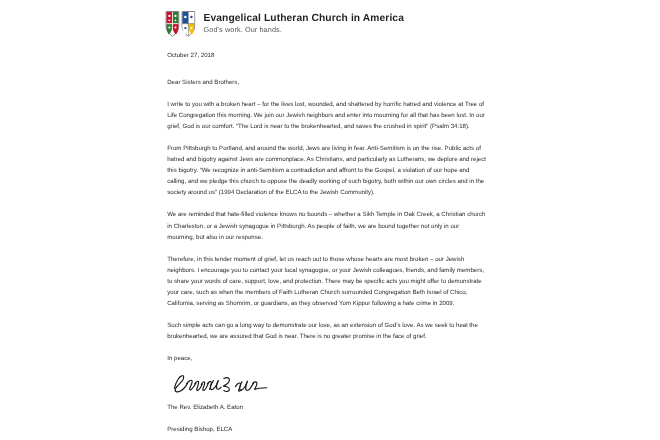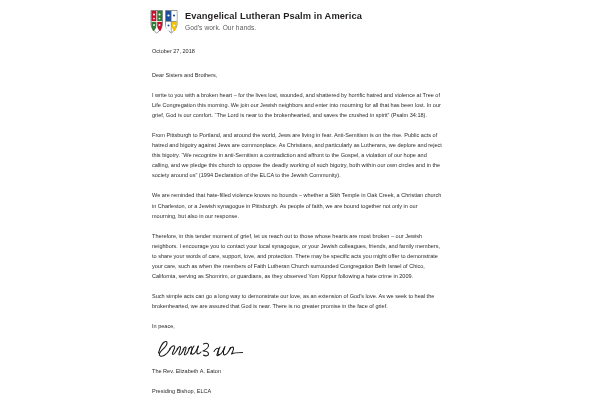--- a/index.html
+++ b/index.html
@@ -148,21 +148,21 @@
           <g>
             <circle cx="37" cy="13" r="2.2" fill="#ffffff"></circle>
             <circle cx="48" cy="13" r="2.2" fill="#1f4e9c"></circle>
             <circle cx="37" cy="33" r="2" fill="#1f4e9c"></circle>
             <circle cx="48" cy="33" r="2" fill="#ffffff"></circle>
           </g>
         </g>
       </svg>
     </span>
     <span class="brand-text">
-      <span class="org-name">Evangelical Lutheran Psalm in America</span>
+      <span class="org-name">Evangelical Lutheran Church in America</span>
       <span class="tagline">God's work. Our hands.</span>
     </span>
   </div>
 
   <div class="letter">
     <p class="date">October 27, 2018</p>
     <p class="salutation">Dear Sisters and Brothers,</p>
     <p class="para">I write to you with a broken heart – for the lives lost, wounded, and shattered by horrific hatred and violence at Tree of Life Congregation this morning. We join our Jewish neighbors and enter into mourning for all that has been lost. In our grief, God is our comfort. “The Lord is near to the brokenhearted, and saves the crushed in spirit” (Psalm 34:18).</p>
     <p class="para">From Pittsburgh to Portland, and around the world, Jews are living in fear. Anti-Semitism is on the rise. Public acts of hatred and bigotry against Jews are commonplace. As Christians, and particularly as Lutherans, we deplore and reject this bigotry. “We recognize in anti-Semitism a contradiction and affront to the Gospel, a violation of our hope and calling, and we pledge this church to oppose the deadly working of such bigotry, both within our own circles and in the society around us” (1994 Declaration of the ELCA to the Jewish Community).</p>
     <p class="para">We are reminded that hate-filled violence knows no bounds – whether a Sikh Temple in Oak Creek, a Christian church in Charleston, or a Jewish synagogue in Pittsburgh. As people of faith, we are bound together not only in our mourning, but also in our response.</p>

